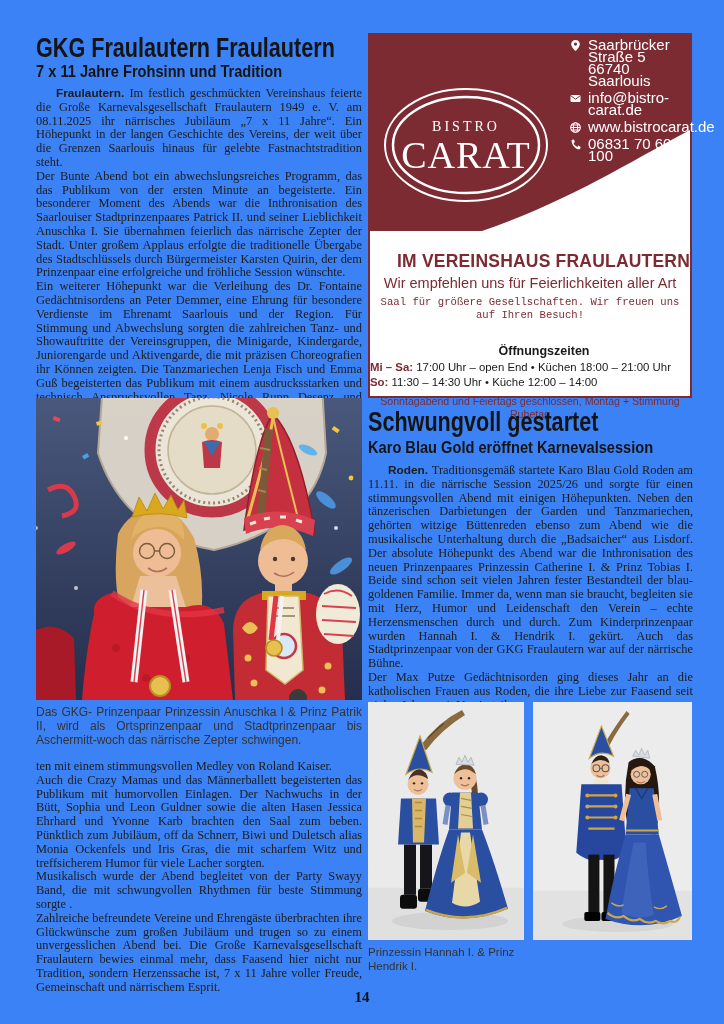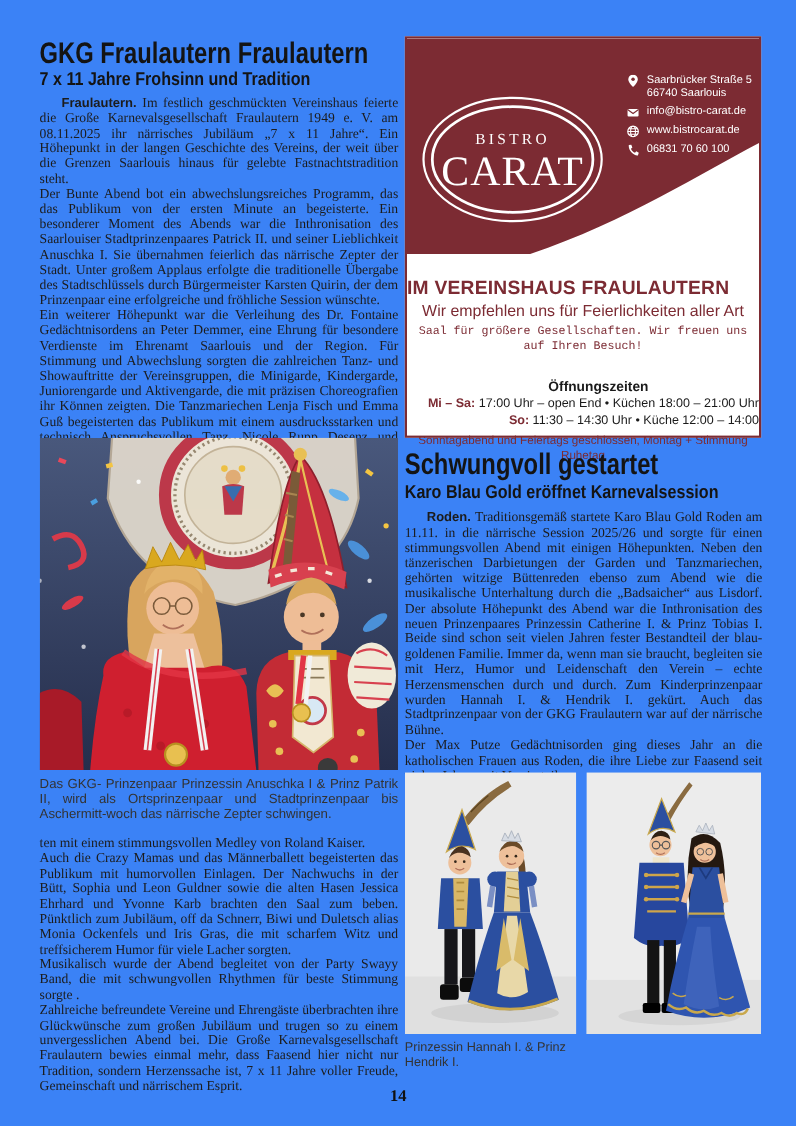--- a/index.html
+++ b/index.html
@@ -30,33 +30,33 @@
   
   .abs { position:absolute; }
   
   .ad {
     position:absolute; left:368px; top:33px; width:324px; height:365px;
     border:2px solid #7c2b33; background:#fff;
     font-family:"Liberation Sans", sans-serif;
   }
   .ad-top { position:relative; width:320px; height:200px; }
   .ad-contact {
-    position:absolute; left:200px; top:32px; width:116px; color:#fff;
-    font-size:10px; line-height:12px;
+    position:absolute; left:200px; top:4px; width:116px; color:#fff;
+    font-size:15px; line-height:12px;
   }
   .contact-row { display:flex; gap:7px; margin-bottom:5px; align-items:flex-start; }
   .contact-row .cicon { flex:0 0 11px; margin-top:1px; }
   .ad-headline {
-    margin-top:16px; text-align:left; color:#7c2b33; font-weight:bold;
+    margin-top:16px; text-align:right; color:#7c2b33; font-weight:bold;
     font-size:17.5px; line-height:20px; letter-spacing:0.2px;
   }
   .ad-sub { margin-top:4px; text-align:center; color:#7c2b33; font-size:14.5px; line-height:16px; }
   .ad-note { margin-top:5px; text-align:center; color:#7c2b33; font-size:10.6px; line-height:13px;font-family:Liberation Mono, monospace; }
   .ad-hours-title { margin-top:22px; text-align:center; color:#1a1a1a; font-weight:bold; font-size:12.5px; line-height:15px;padding-left:28px; }
-  .ad-hours-row { margin-top:1px; text-align:right; color:#1a1a1a; font-size:11.4px; line-height:14px; }
+  .ad-hours-row { margin-top:1px; text-align:left; color:#1a1a1a; font-size:11.4px; line-height:14px; }
   .ad-hours-row b { color:#7c2b33; }
   .ad-closed { margin-top:6px; text-align:center; color:#7c2b33; font-size:10.6px; line-height:13px; }
   
   .photo-frame { position:absolute; overflow:hidden; }
   .photo-frame svg { display:block; width:100%; height:100%; }
   
   .page-number {
     position:absolute; left:0; right:0; top:989px; text-align:center;
     font-weight:bold; font-size:15px; color:#111;
   }

